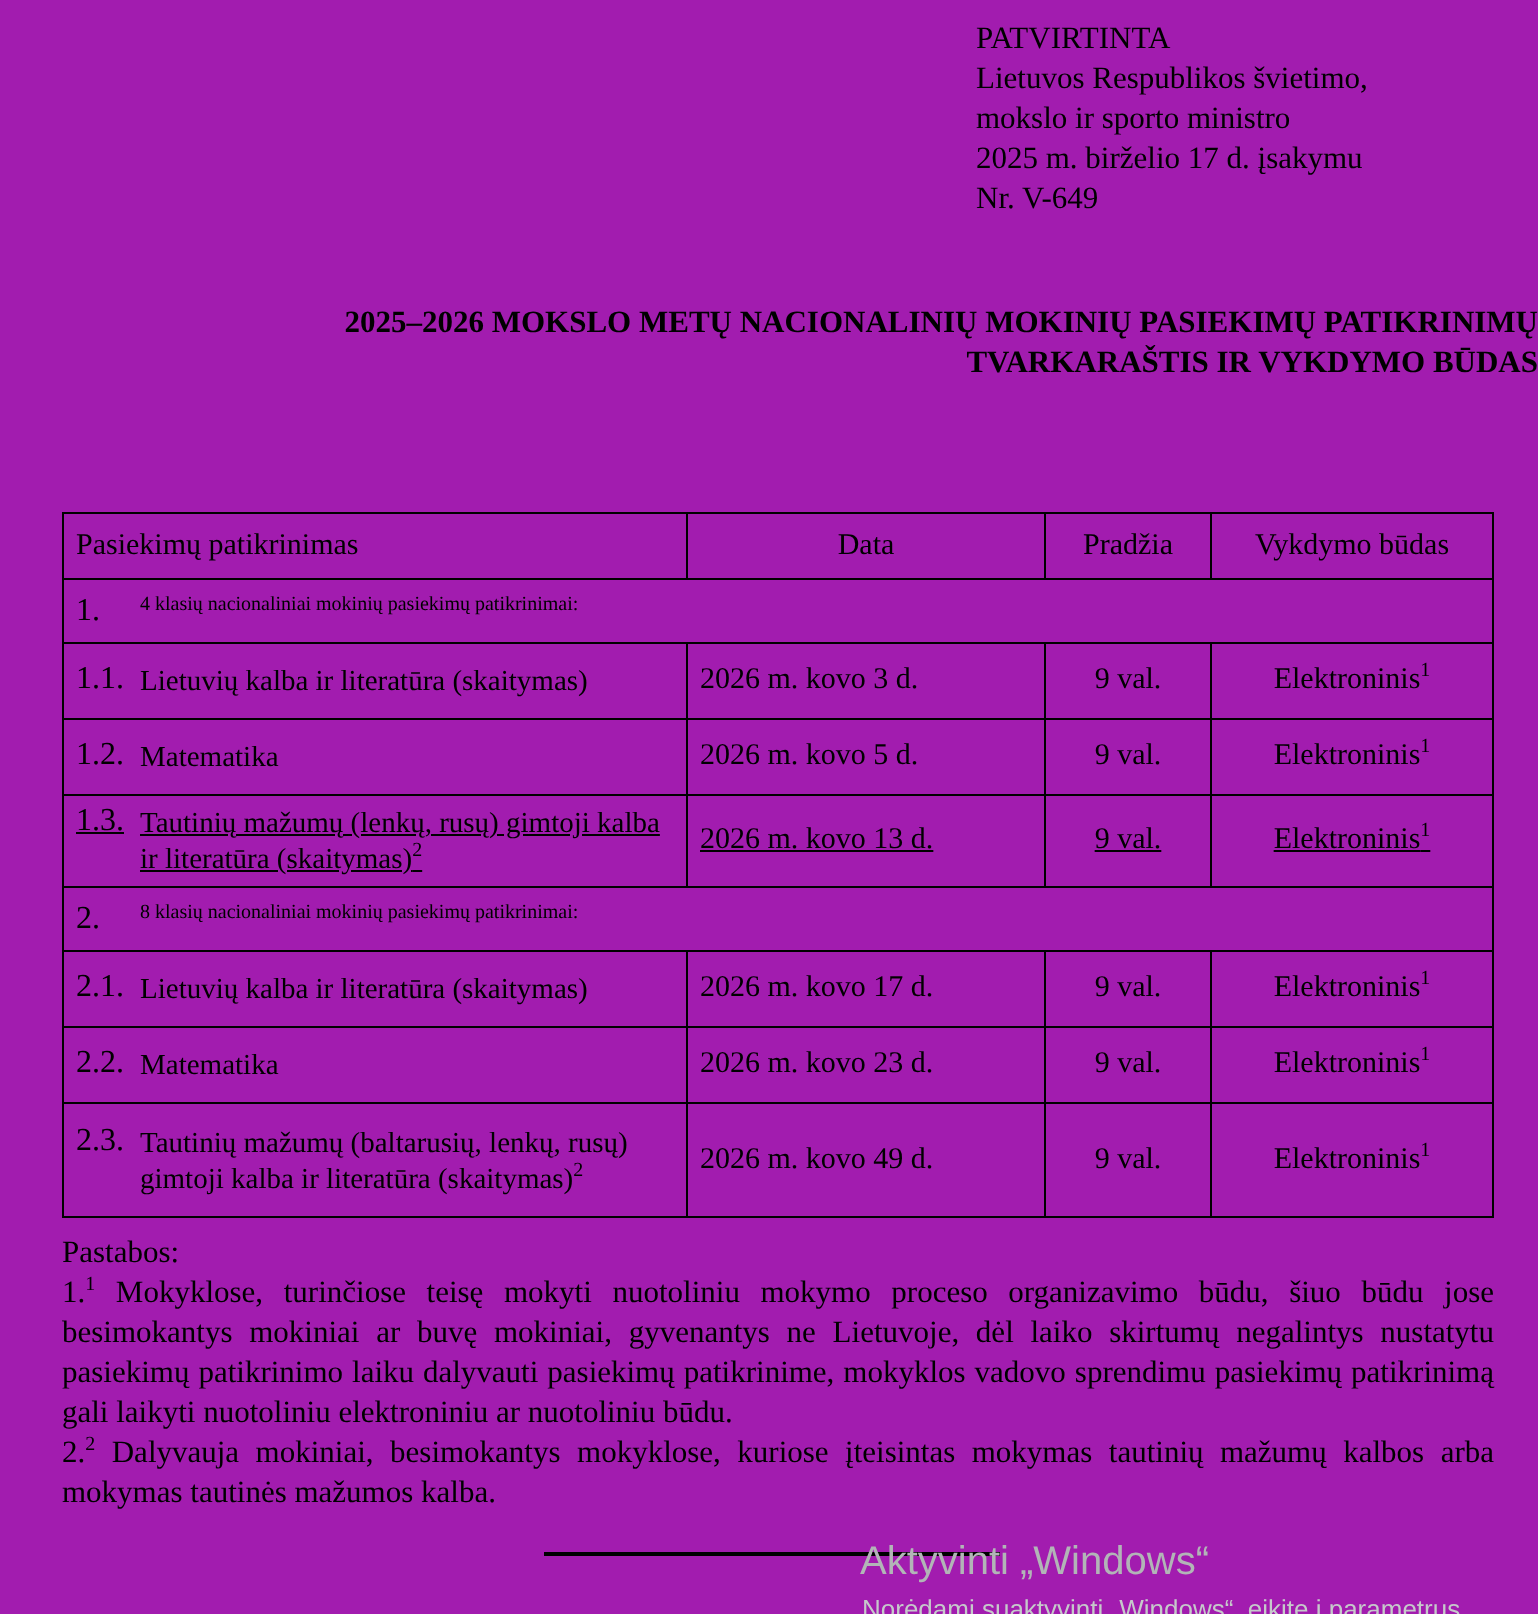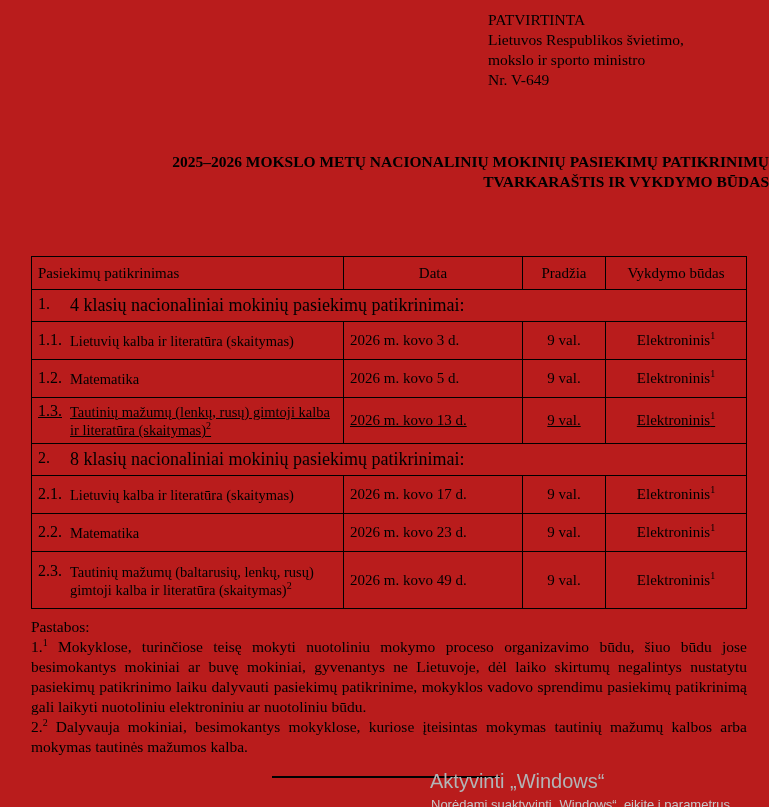--- a/index.html
+++ b/index.html
@@ -4,21 +4,21 @@
 <style>
   html,body{margin:0;padding:0;}
   body{
     width:769px;height:807px;
     background:#ffffff;
     font-family:"Liberation Serif","DejaVu Serif",serif;
     color:#000000;
     position:relative;
     overflow:hidden;
   }
-  .page{position:absolute;inset:0;background:#b91c1c;}
+  .page{position:absolute;inset:0;background:#a21caf;}
 
   
   .approval{
     position:absolute;left:488px;top:10px;
     font-size:15.5px;line-height:20px;white-space:nowrap;
   }
 
   
   .doc-title{
     position:absolute;top:152px;left:0;width:769px;
@@ -40,21 +40,21 @@
   tr.hrow{height:33px;}
   tr.srow{height:32px;}
   tr.drow{height:38px;}
   tr.drow2{height:46px;text-decoration:underline;}
   tr.drow3{height:57px;}
   th.h-name{text-align:left;padding-left:8px;}
   th{text-align:center;}
   .cell-flex{display:flex;align-items:flex-start;}
   .num{flex:0 0 32px;font-size:16px;}
   .nm{flex:1;font-size:14.5px;line-height:18px;padding-top:1px;}
-  .sect-text{font-size:18px;}
+  .sect-text{font-size:10px;}
   td.c-date{text-align:left;padding-left:10px;}
   td.c-time{text-align:center;margin-left:43px;}
   td.c-method{text-align:center;}
   sup{font-size:10px;line-height:0;vertical-align:super;}
 
   
   .notes{
     position:absolute;left:31px;top:617px;width:716px;
     font-size:15.5px;line-height:20px;
   }
@@ -81,20 +81,21 @@
 </style>
 </head>
 <body>
 
 <div class="page">
 
   <div class="approval">
     <div>PATVIRTINTA</div>
     <div>Lietuvos Respublikos švietimo,</div>
     <div>mokslo ir sporto ministro</div>
+    <div>2025 m. birželio 17 d. įsakymu</div>
     <div>Nr. V-649</div>
   </div>
 
   <div class="doc-title">
     <div>2025–2026 MOKSLO METŲ NACIONALINIŲ MOKINIŲ PASIEKIMŲ PATIKRINIMŲ</div>
     <div>TVARKARAŠTIS IR VYKDYMO BŪDAS</div>
   </div>
 
   <div class="tbl-wrap">
     <table class="sched">

